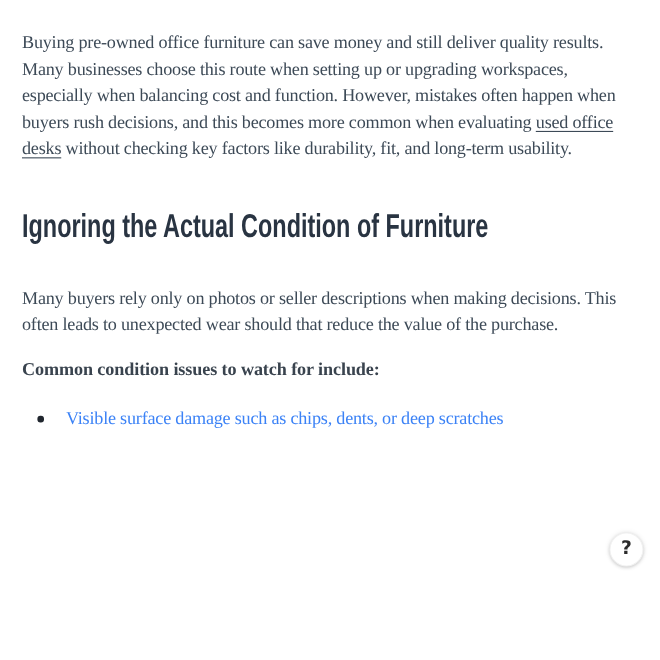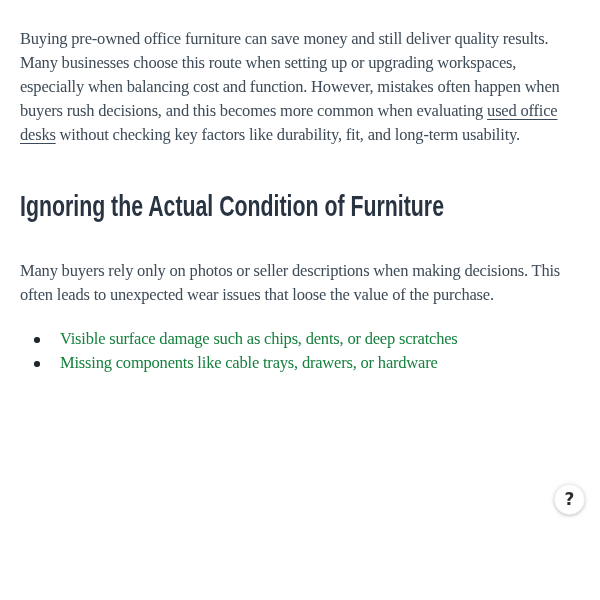--- a/index.html
+++ b/index.html
@@ -61,21 +61,21 @@
     margin: 20px 0 0 0;
     padding: 0;
   }
   ul.issues li {
     position: relative;
     padding-left: 40px;
     font-family: "Liberation Serif", serif;
     font-size: 16.5px;
     line-height: 24px;
     letter-spacing: -0.2px;
-    color: #15803d;
+    color: #3b82f6;
   }
   ul.issues li::before {
     content: "";
     position: absolute;
     left: 14px;
     top: 10px;
     width: 5.5px;
     height: 5.5px;
     border-radius: 50%;
     background: #20262e;
@@ -106,26 +106,26 @@
 </style>
 </head>
 <body>
 
 <div class="page">
 
   <p class="body-p intro"><span>Buying pre-owned office furniture can save money and still deliver quality results. Many businesses choose this route when setting up or upgrading workspaces, especially when balancing cost and function. However, mistakes often happen when buyers rush decisions, and this becomes more common when evaluating </span><a class="inline-link">used office desks</a><span> without checking key factors like durability, fit, and long-term usability.</span></p>
 
   <h2 class="section-heading"><span class="h2-inner">Ignoring the Actual Condition of Furniture</span></h2>
 
-  <p class="body-p">Many buyers rely only on photos or seller descriptions when making decisions. This often leads to unexpected wear issues that loose the value of the purchase.</p>
+  <p class="body-p">Many buyers rely only on photos or seller descriptions when making decisions. This often leads to unexpected wear should that reduce the value of the purchase.</p>
 
 
+  <p class="body-p list-intro">Common condition issues to watch for include:</p>
 
   <ul class="issues">
     <li>Visible surface damage such as chips, dents, or deep scratches</li>
-    <li>Missing components like cable trays, drawers, or hardware</li>
   </ul>
 
 </div>
 
 <button class="help-btn">
   <span class="qmark">?</span>
 </button>
 
 </body></html>

